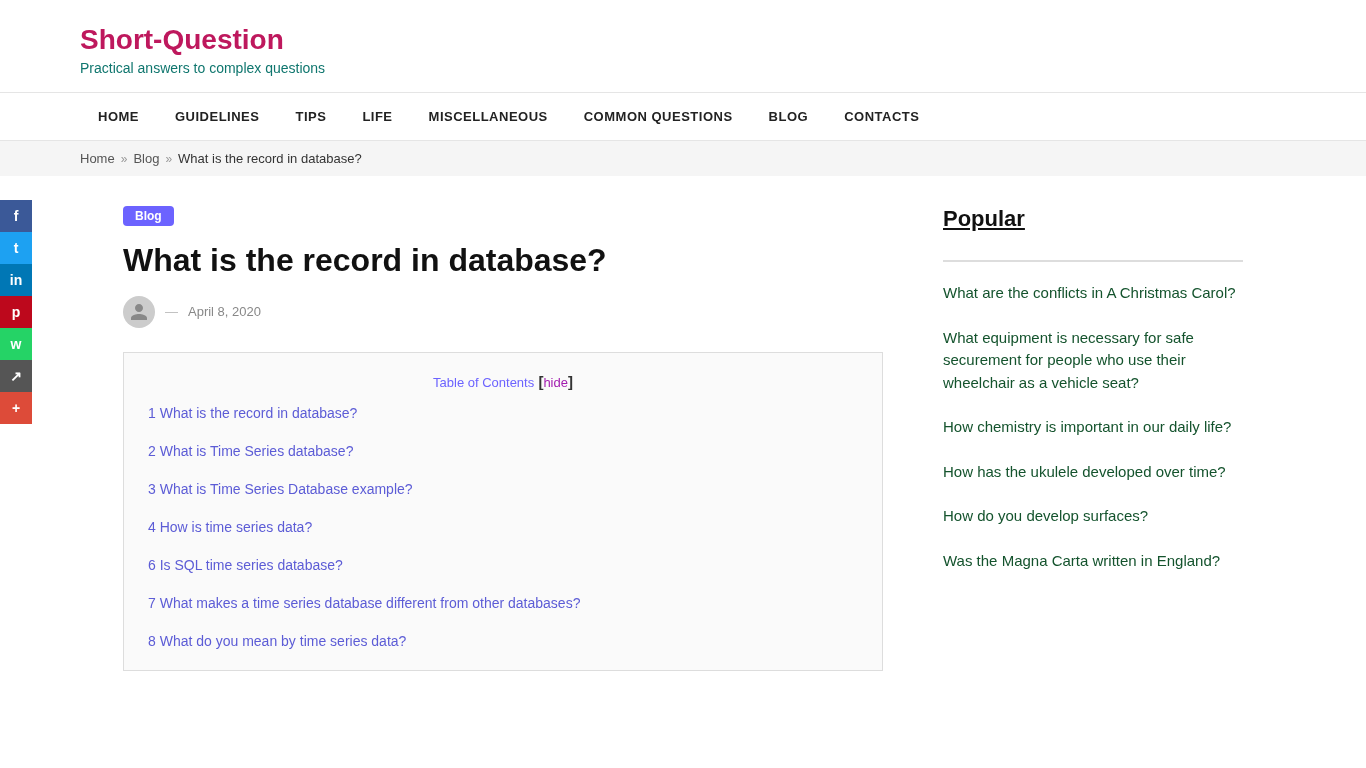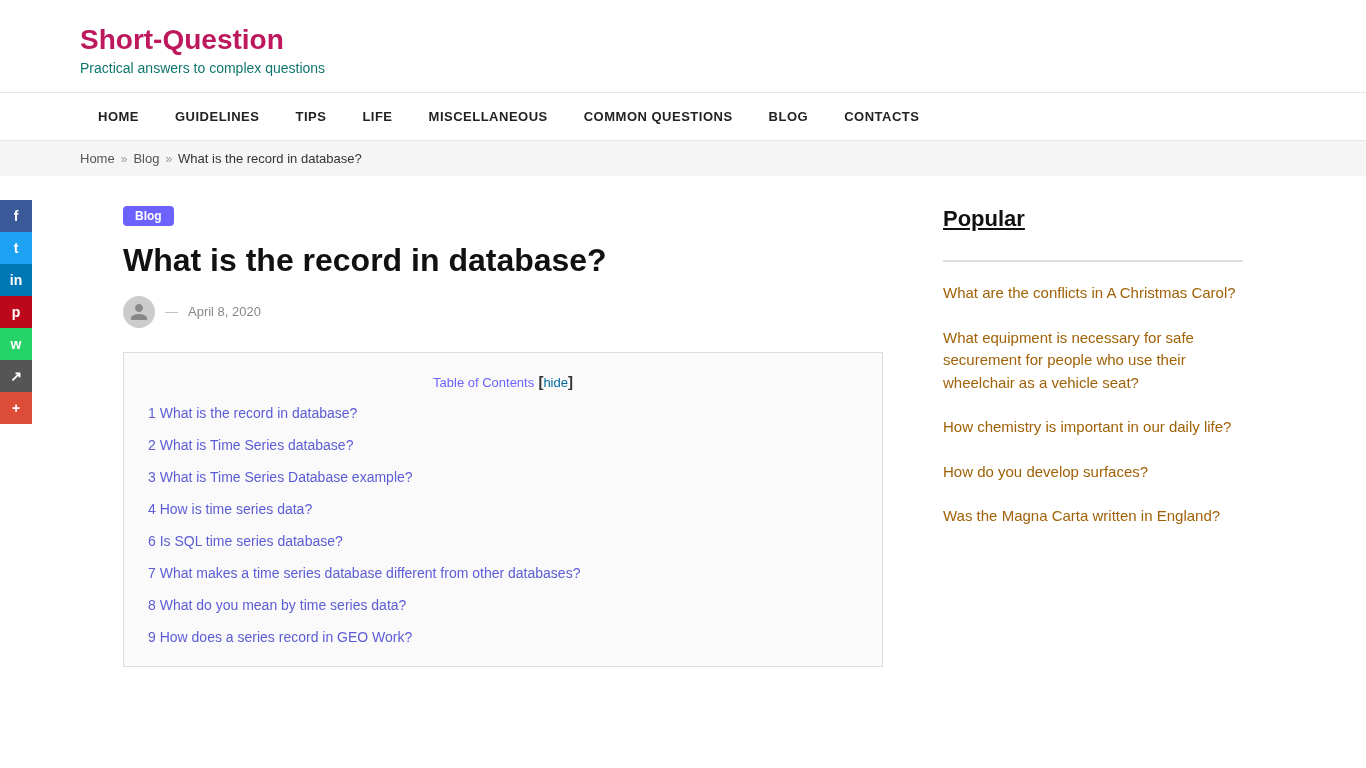--- a/index.html
+++ b/index.html
@@ -167,21 +167,21 @@
     #toc-title span {
       color: #6c63ff;
       cursor: pointer;
       font-weight: 400;
       font-size: 13px;
     }
     #toc-list {
       list-style: none;
       display: flex;
       flex-direction: column;
-      gap: 14px;
+      gap: 20px;
     }
     .toc-link {
       color: #5c5cd6;
       text-decoration: none;
       font-family: Arial, sans-serif;
       font-size: 14px;
     }
 
     
     #sidebar {
@@ -200,21 +200,21 @@
       border: none;
       border-top: 2px solid #ddd;
       margin-bottom: 20px;
     }
     .popular-item {
       margin-bottom: 22px;
     }
     .popular-item a {
       font-family: Arial, sans-serif;
       font-size: 15px;
-      color: #a16207;
+      color: #14532d;
       text-decoration: none;
       line-height: 1.5;
     }
   </style>
 </head>
 <body>
 
 <div id="social-sidebar">
   <div class="social-btn facebook">f</div>
   <div class="social-btn twitter">t</div>
@@ -279,49 +279,51 @@
           <path d="M12 12c2.7 0 4.8-2.1 4.8-4.8S14.7 2.4 12 2.4 7.2 4.5 7.2 7.2 9.3 12 12 12zm0 2.4c-3.2 0-9.6 1.6-9.6 4.8v2.4h19.2v-2.4c0-3.2-6.4-4.8-9.6-4.8z"></path>
         </svg>
       </div>
       <span class="meta-dash">—</span>
       <span>April 8, 2020</span>
     </div>
 
     
     <div id="toc-box">
       <div id="toc-title">
-        <span>Table of Contents</span> [<span style="color:#0369a1;cursor:pointer;">hide</span>]
+        <span>Table of Contents</span> [<span style="color:#a21caf;cursor:pointer;">hide</span>]
       </div>
       <ul id="toc-list">
         <li><a class="toc-link" href="#">1 What is the record in database?</a></li>
         <li><a class="toc-link" href="#">2 What is Time Series database?</a></li>
         <li><a class="toc-link" href="#">3 What is Time Series Database example?</a></li>
         <li><a class="toc-link" href="#">4 How is time series data?</a></li>
         <li><a class="toc-link" href="#">6 Is SQL time series database?</a></li>
         <li><a class="toc-link" href="#">7 What makes a time series database different from other databases?</a></li>
         <li><a class="toc-link" href="#">8 What do you mean by time series data?</a></li>
-        <li><a class="toc-link" href="#">9 How does a series record in GEO Work?</a></li>
       </ul>
     </div>
   </main>
 
   <aside id="sidebar">
     <h2 id="sidebar-popular-title">Popular</h2>
     <hr class="sidebar-divider">
 
     <div class="popular-item">
       <a href="#">What are the conflicts in A Christmas Carol?</a>
     </div>
     <div class="popular-item">
       <a href="#">What equipment is necessary for safe securement for people who use their wheelchair as a vehicle seat?</a>
     </div>
     <div class="popular-item">
       <a href="#">How chemistry is important in our daily life?</a>
     </div>
     <div class="popular-item">
+      <a href="#">How has the ukulele developed over time?</a>
+    </div>
+    <div class="popular-item">
       <a href="#">How do you develop surfaces?</a>
     </div>
     <div class="popular-item">
       <a href="#">Was the Magna Carta written in England?</a>
     </div>
   </aside>
 
 </div>
 
 </body></html>

